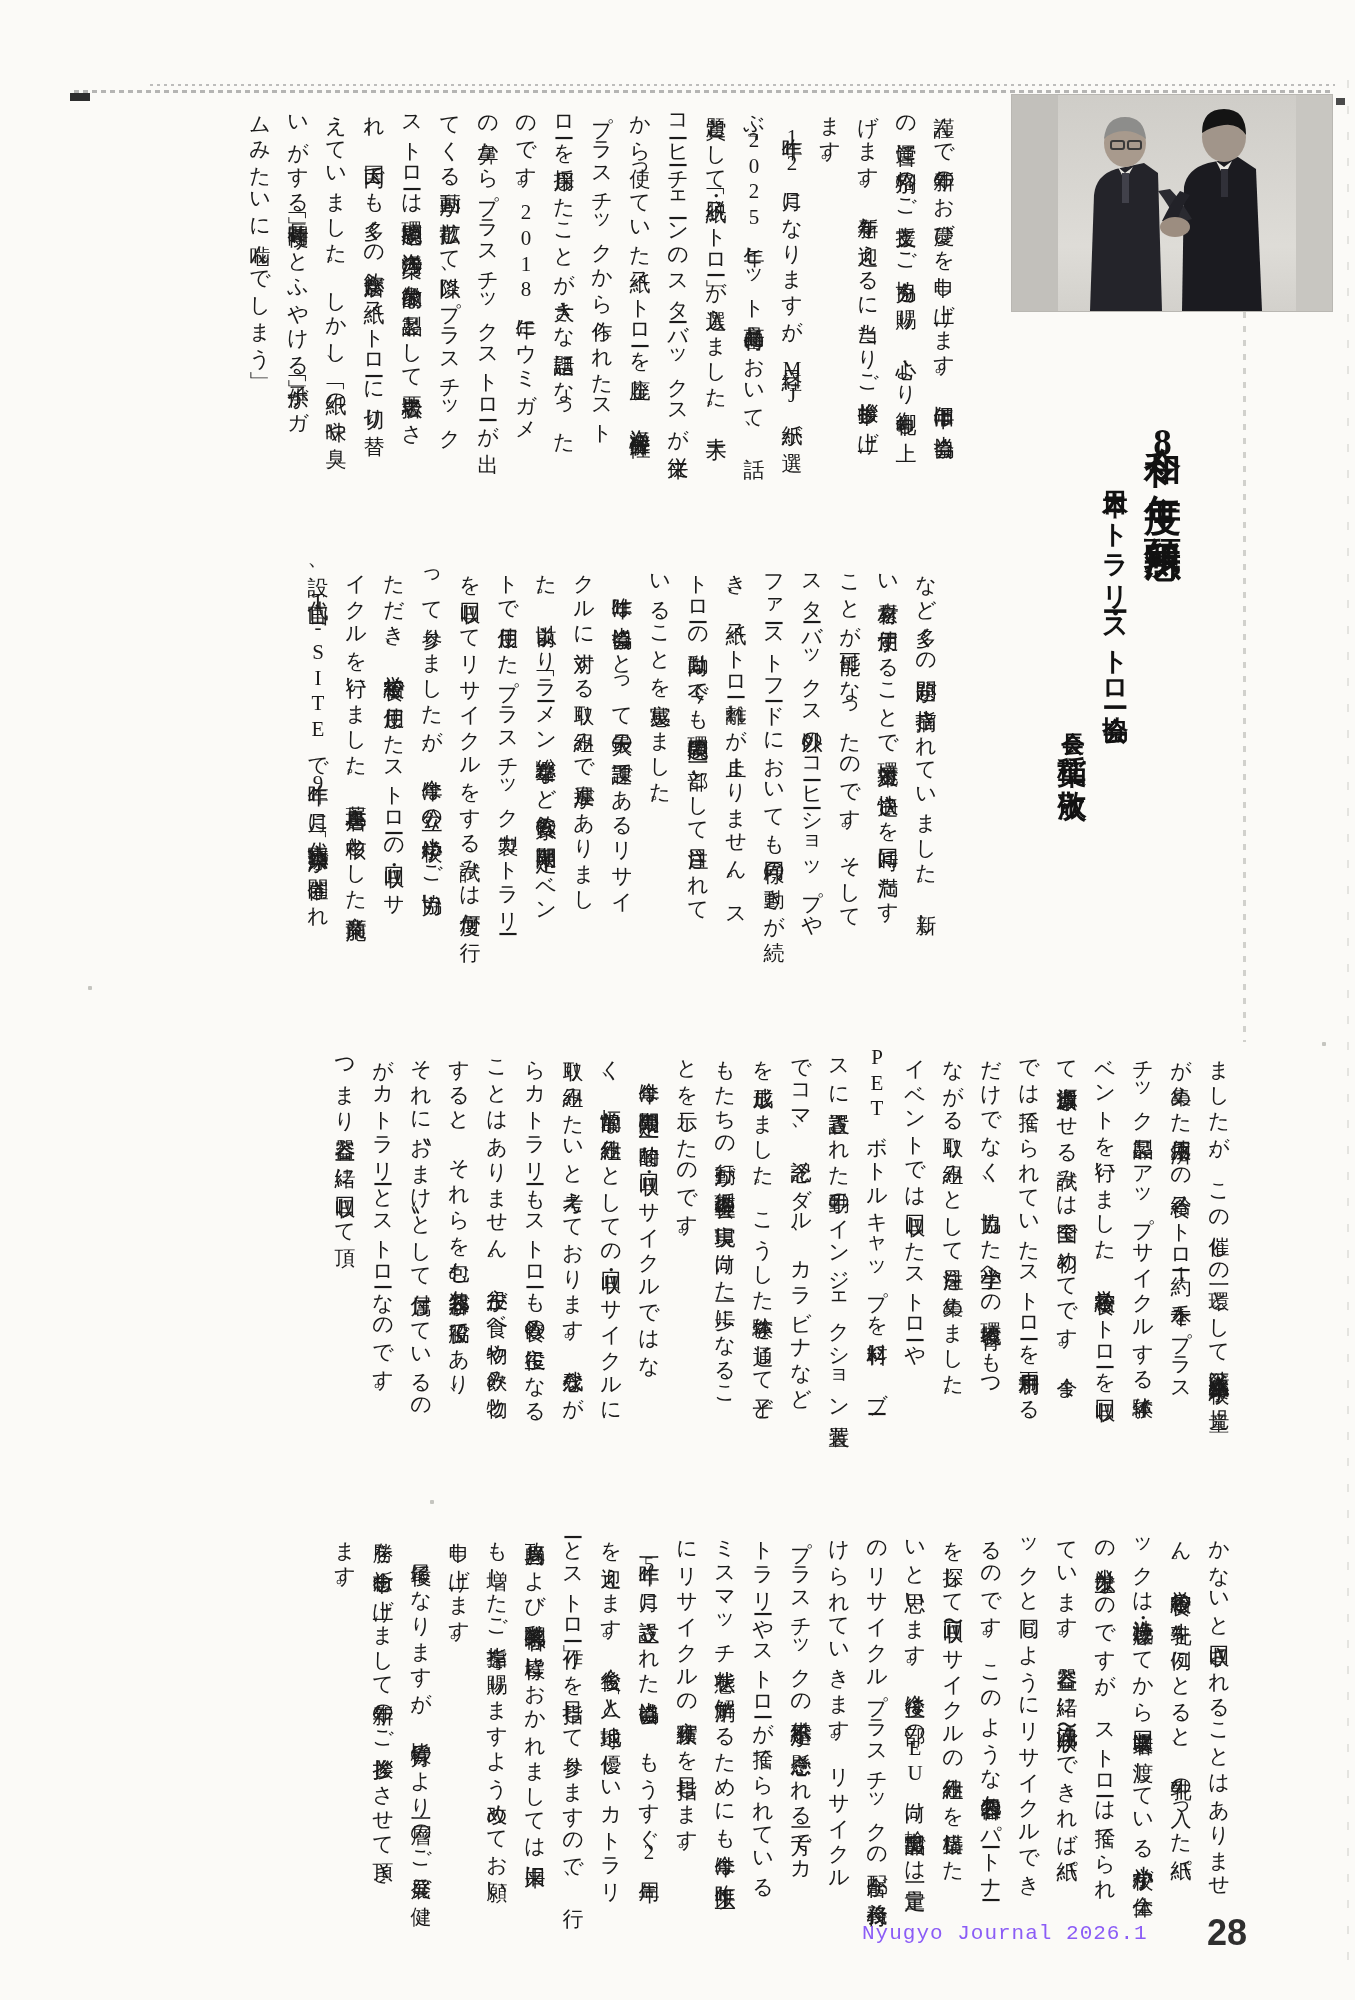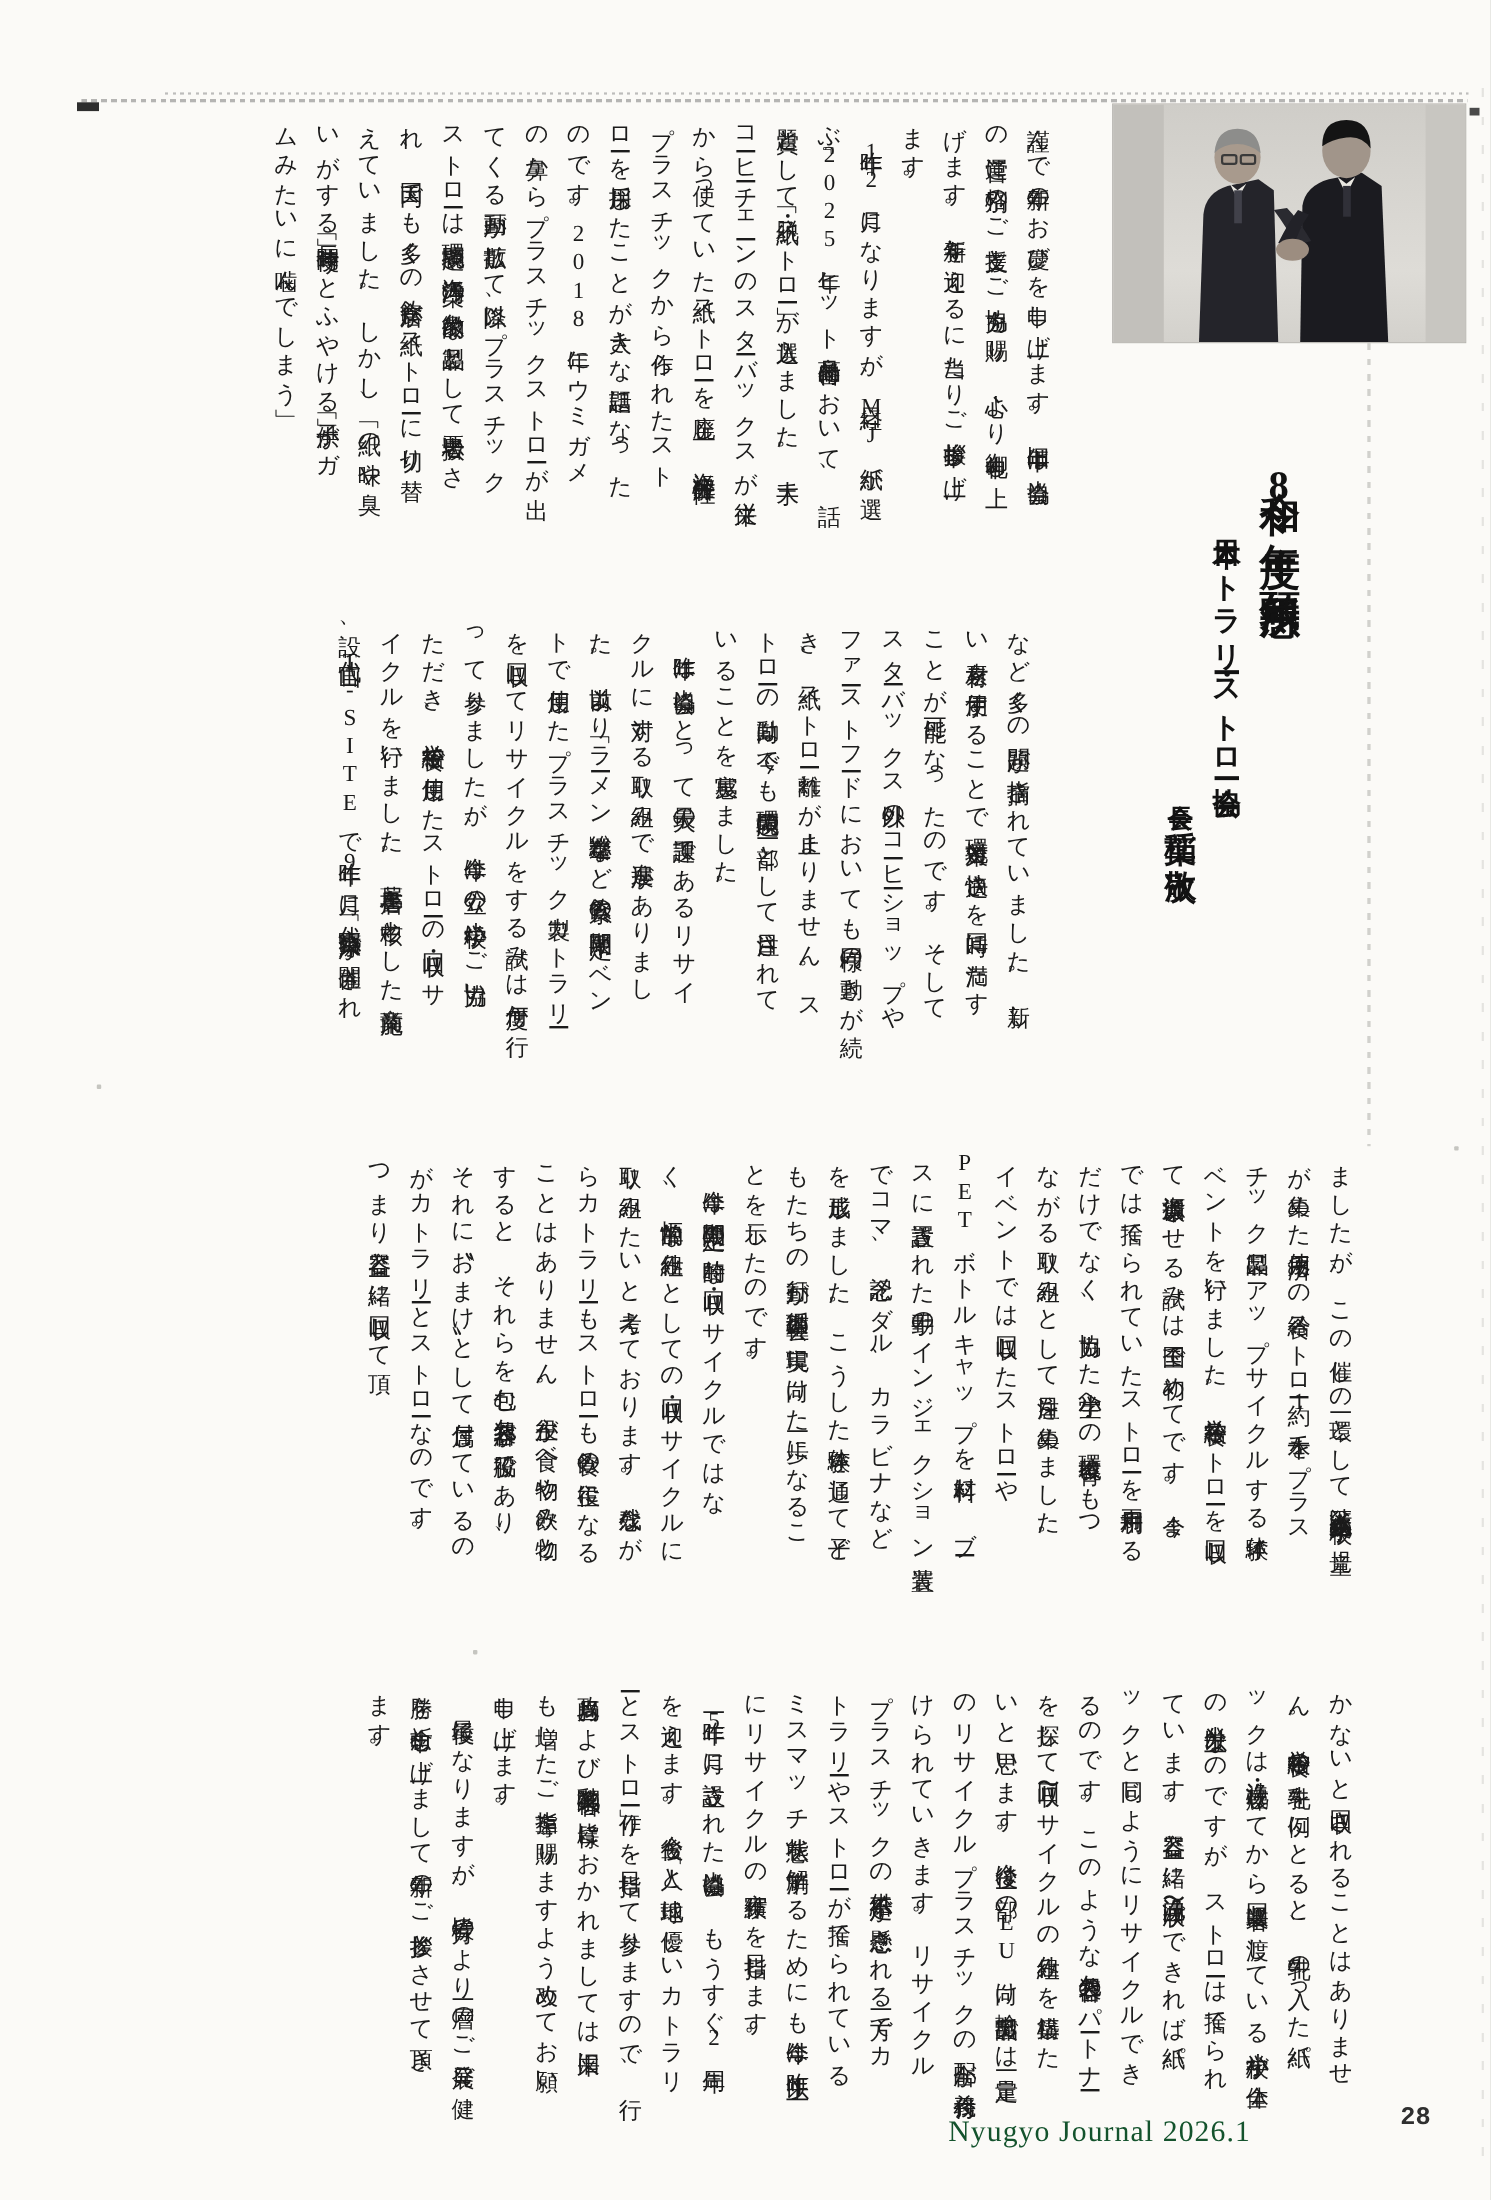--- a/index.html
+++ b/index.html
@@ -68,30 +68,30 @@
     left:1012px;top:95px;width:320px;height:216px;
     background:#d8d6d1;
     outline:1px solid #b9b7b2;
   }
   .photo svg{display:block;width:100%;height:100%;}
 
   
   .journal{
     position:absolute;
     left:862px;top:1922px;
-    font-family:Liberation Serif, serif;
-    font-size:27px;
+    font-family:Liberation Mono, monospace;
+    font-size:21px;
     letter-spacing:1px;
-    color:#14532d;
+    color:#8b5cf6;
   }
   .pagenum{
     position:absolute;
-    left:1273px;top:1912px;
-    font-family:Liberation Mono, monospace;
-    font-size:23px;
+    left:1207px;top:1912px;
+    font-family:Liberation Sans, sans-serif;
+    font-size:36px;
     font-weight:bold;
     color:#2f2f2f;
   }
 
   
   .scan-top-a{
     position:absolute;left:150px;top:84px;width:1185px;height:2px;
     background:repeating-linear-gradient(90deg,#8a8a8a 0 3px,transparent 3px 7px);
     opacity:.55;
   }

